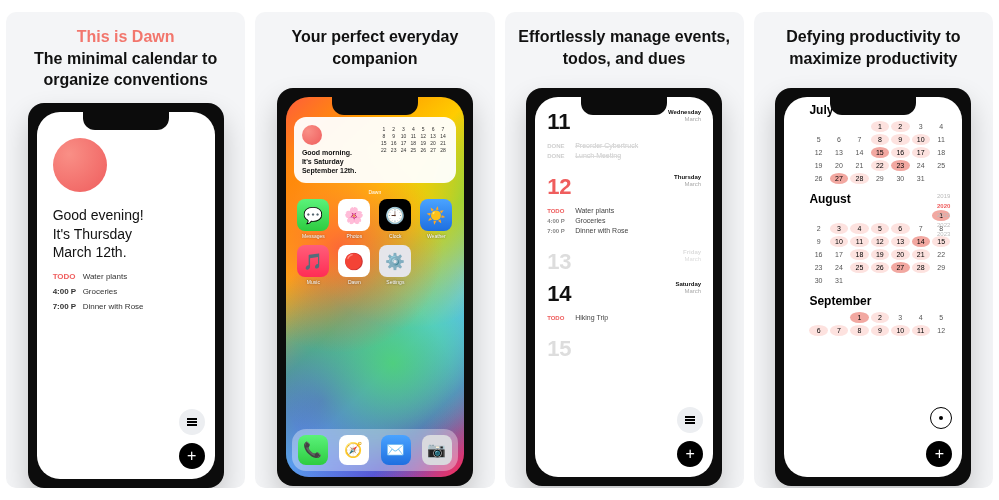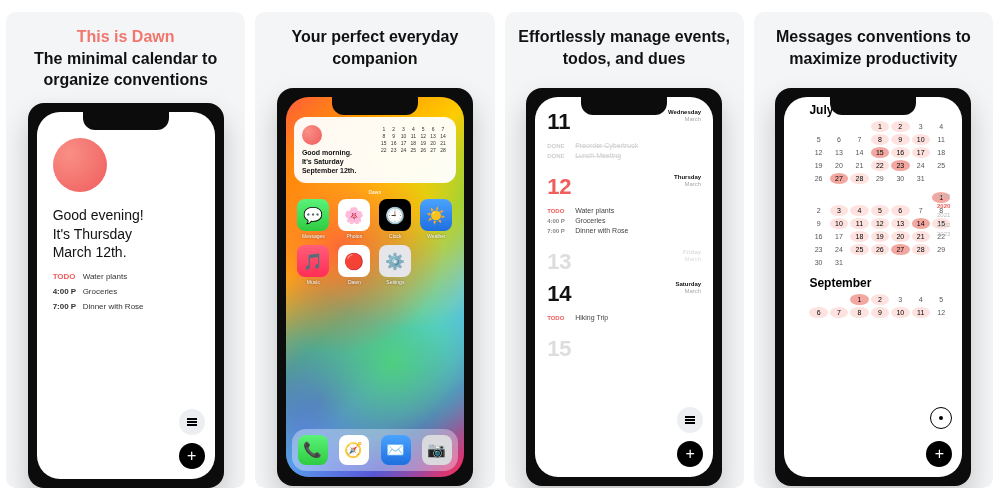--- a/index.html
+++ b/index.html
@@ -305,21 +305,21 @@
                 <span></span>
               </div>
             </div>
           <div class="fab">+</div>
         </div>
       </div>
     </div>
   </div>
 
   <div class="panel p4">
-    <div class="headline">Messages conventions to maximize productivity</div>
+    <div class="headline">Defying productivity to maximize productivity</div>
     <div class="phone">
       <div class="screen">
         <div class="notch"></div>
         <div class="year" id="year">
             <div class="monthblock">
               <div class="mname">July</div>
               <div class="cal">
                 <div class="d mut"></div>
                 <div class="d mut"></div>
                 <div class="d mut"></div>
@@ -350,20 +350,21 @@
                 <div class="d ">25</div>
                 <div class="d ">26</div>
                 <div class="d dark">27</div>
                 <div class="d dot">28</div>
                 <div class="d ">29</div>
                 <div class="d ">30</div>
                 <div class="d ">31</div>
               </div>
             </div>
             <div class="monthblock">
+              <div class="mname">August</div>
               <div class="ylabels">
                 <div class="">2019</div>
                 <div class="cur">2020</div>
                 <div class="">2021</div>
                 <div class="">2022</div>
                 <div class="">2023</div>
               </div>
               <div class="cal">
                 <div class="d mut"></div>
                 <div class="d mut"></div>

